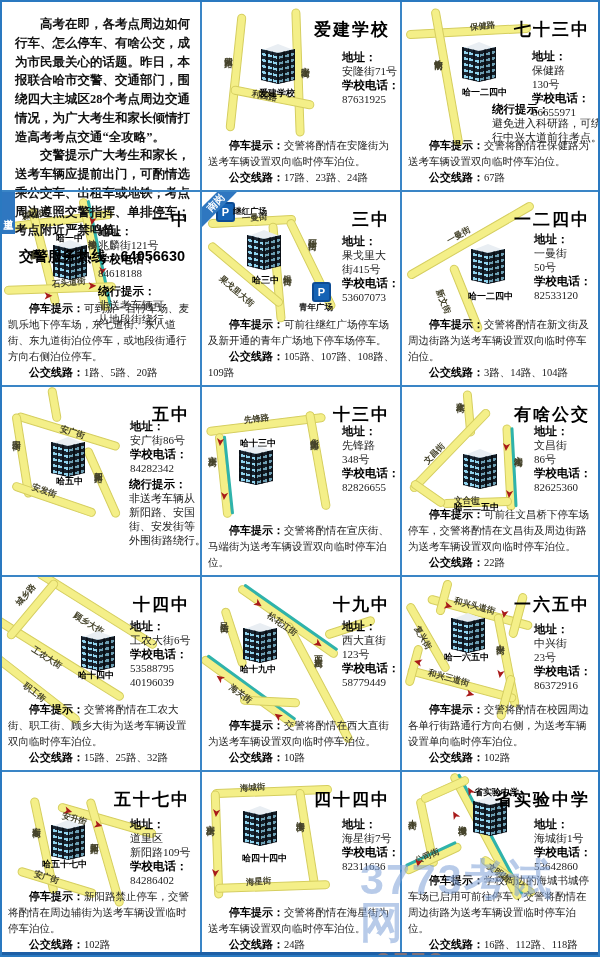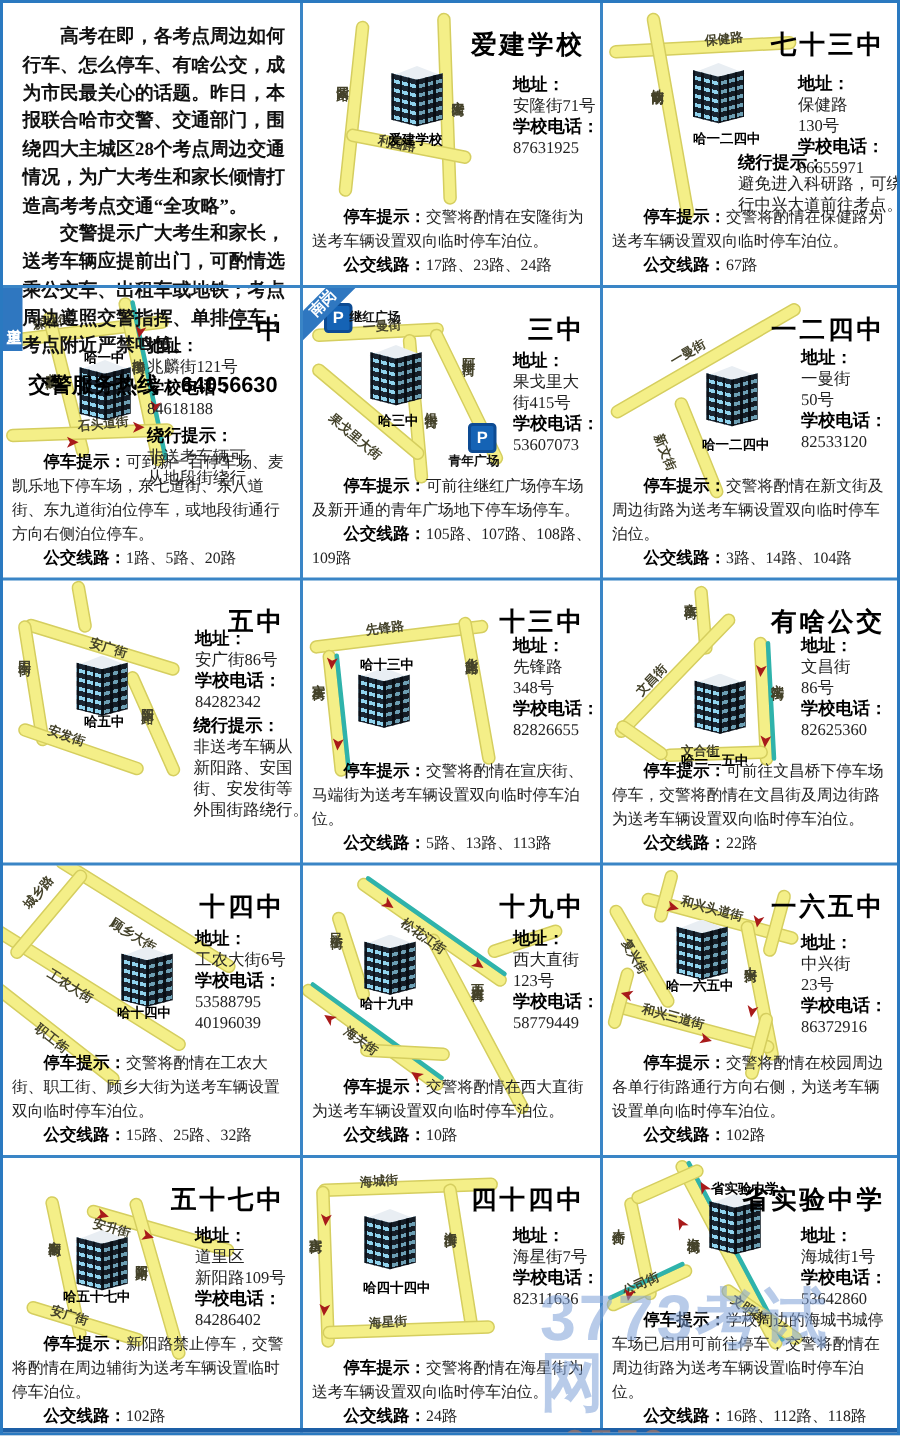--- a/index.html
+++ b/index.html
@@ -281,21 +281,20 @@
         <div class="title" style="top: 16px;">十三中</div>
         <div class="info" style="left: 140px; top: 37px;">
           <div class="l">地址：</div>
           <div class="v">先锋路</div>
           <div class="v">348号</div>
           <div class="l">学校电话：</div>
           <div class="v">82826655</div>
         </div>
         <div class="tips">
           <p><span class="l">停车提示：</span><span class="v">交警将酌情在宣庆街、马端街为送考车辆设置双向临时停车泊位。</span></p>
-          <p><span class="l">公交线路：</span><span class="v">5路、13路、113路</span></p>
         </div>
       </div>
       <div class="cell" style="left: 400px; top: 385px; width: 198px; height: 188px;">
         <div class="map">
           <div class="road" style="left: 44px; top: 21.5px; width: 46px; transform: rotate(85deg);"></div>
           <div class="road" style="left: -8px; top: 58.5px; width: 112px; transform: rotate(-46deg);"></div>
           <div class="road" style="left: 64px; top: 75.5px; width: 86px; transform: rotate(87deg);">
             <div class="teal"></div>
           </div>
           <div class="road" style="left: 40px; top: 110.5px; width: 70px; transform: rotate(-2deg);"></div>

